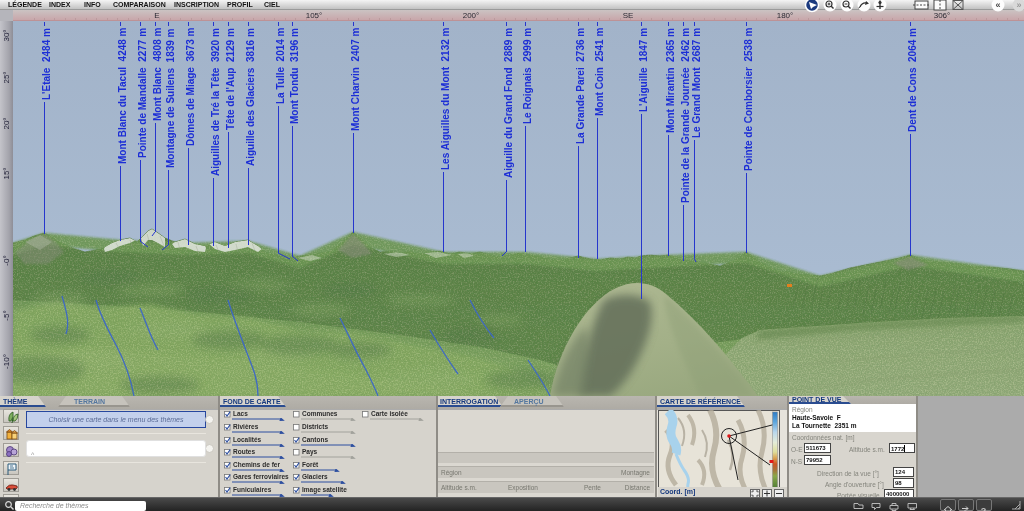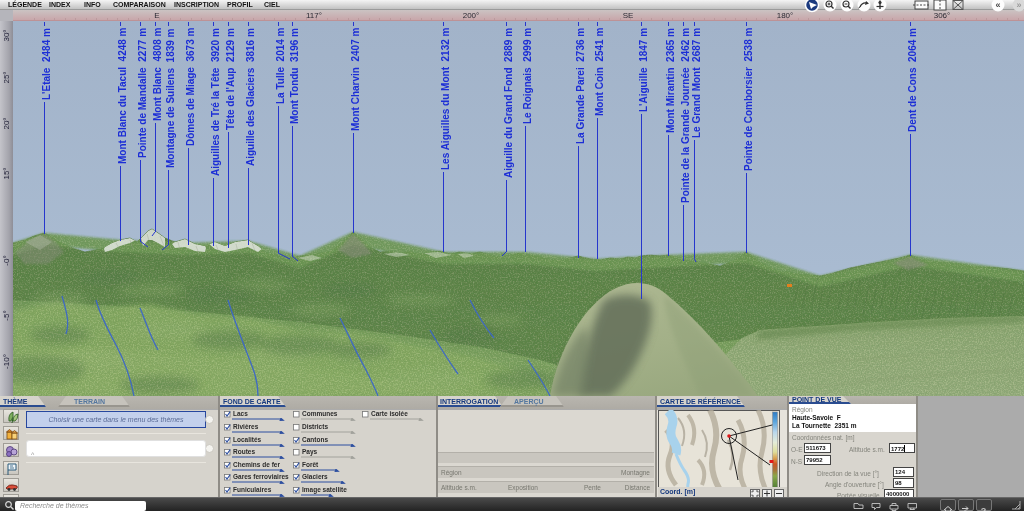--- a/index.html
+++ b/index.html
@@ -323,21 +323,21 @@
     </svg>
 <div class="ll" style="left:746px;top:22px;height:4px"></div>
 <div class="lt" style="left:742px;top:171px">Pointe de Comborsier&nbsp;&nbsp;2538 m</div>
 <div class="ll" style="left:746px;top:173px;height:80px"></div>
 <div class="ll" style="left:910px;top:22px;height:4px"></div>
 <div class="lt" style="left:906px;top:132px">Dent de Cons&nbsp;&nbsp;2064 m</div>
 <div class="ll" style="left:910px;top:134px;height:122px"></div>
 <div id="corner"></div>
 <div id="topruler">
 <span style="left:129px">E</span>
-<span style="left:286px">117°</span>
+<span style="left:286px">105°</span>
 <span style="left:443px">200°</span>
 <span style="left:600px">SE</span>
 <span style="left:757px">180°</span>
 <span style="left:914px">306°</span>
 <i style="left:20.5px"></i>
       <i style="left:31.0px"></i>
       <i style="left:41.4px"></i>
       <i style="left:51.9px"></i>
       <i style="left:62.4px"></i>
       <i style="left:72.8px"></i>

